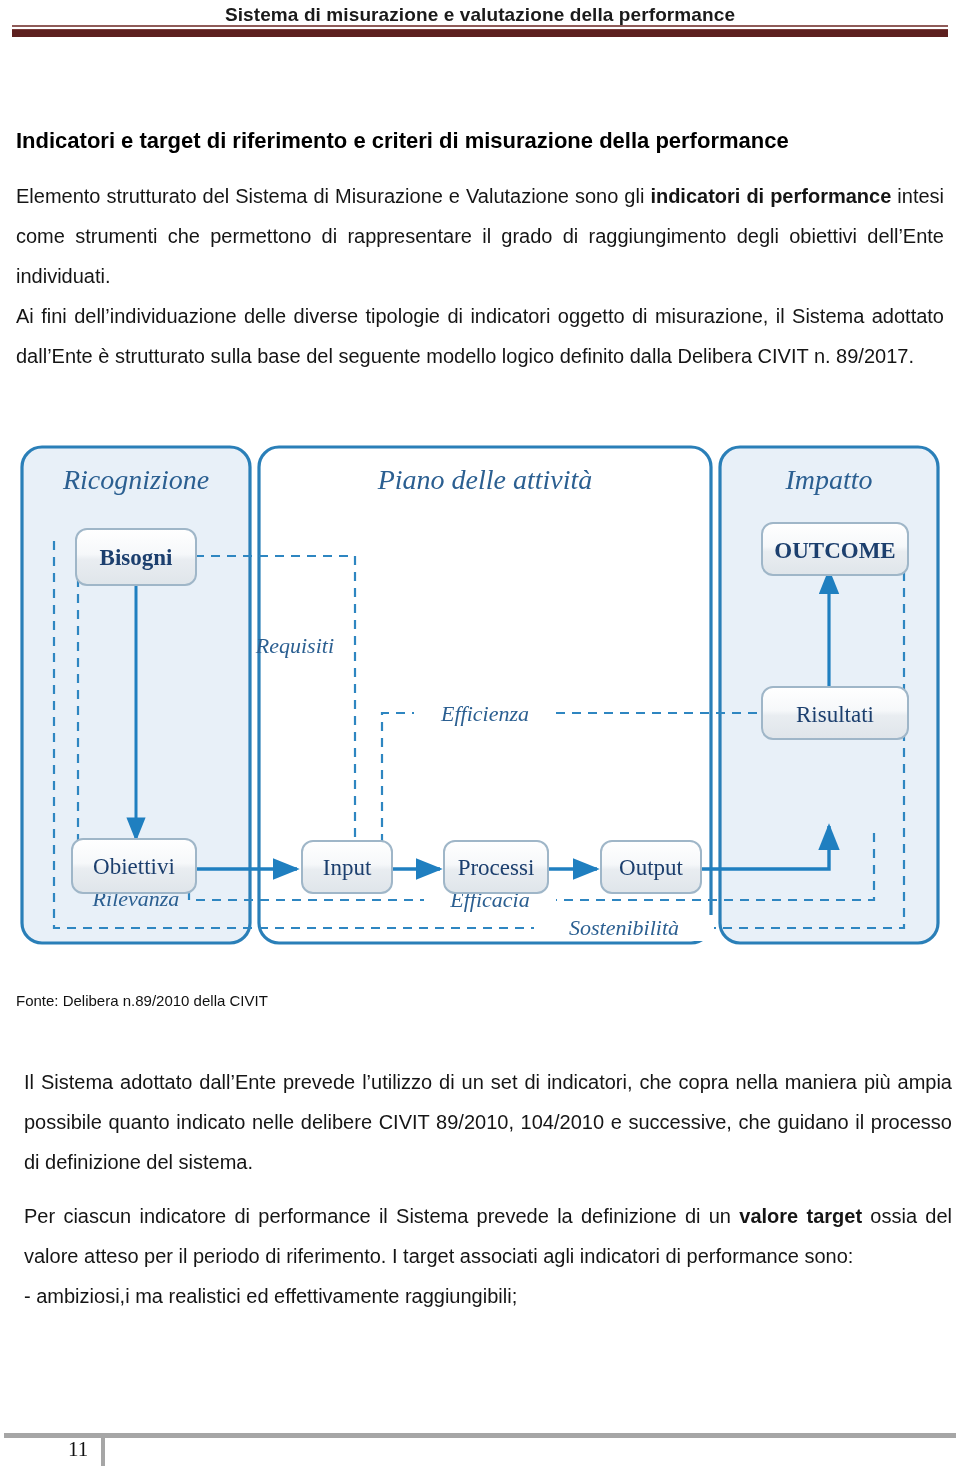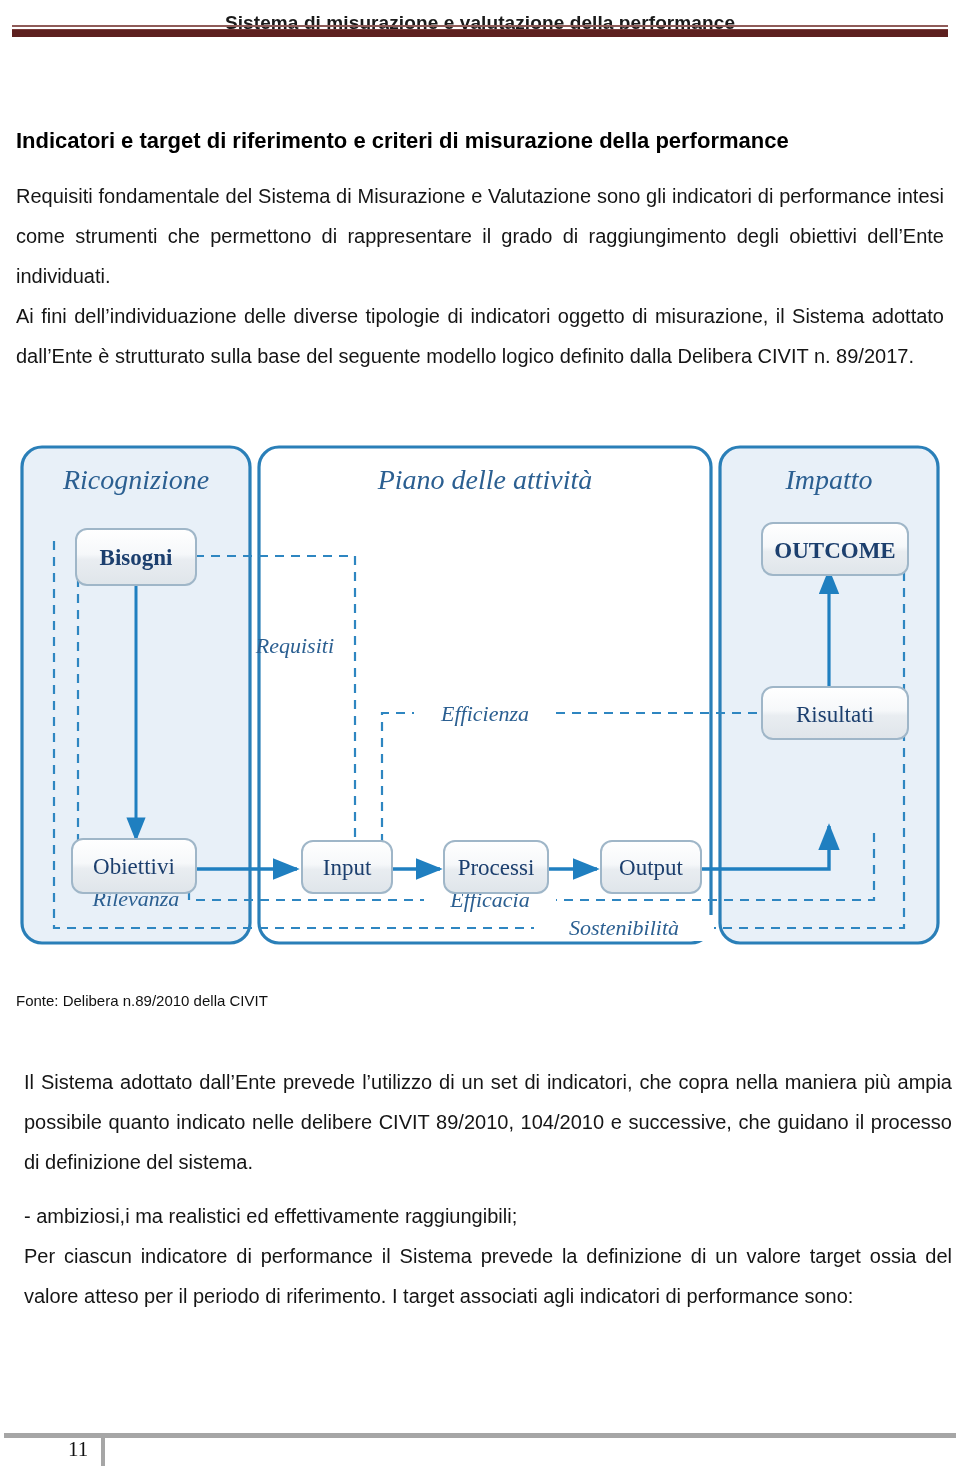--- a/index.html
+++ b/index.html
@@ -20,21 +20,21 @@
   .page-header {
     position: absolute;
     left: 0; top: 0; width: 960px;
   }
   .page-header .hdr-text {
     text-align: center;
     font-family: "Liberation Sans", sans-serif;
     font-size: 19px;
     font-weight: 700;
     color: #1a1a1a;
-    padding-top: 12px;
+    padding-top: 4px;
     letter-spacing: .1px;
   }
   .hdr-rule-thin {
     position: absolute;
     left: 12px; top: 25px;
     width: 936px; height: 2px;
     background: #8f5b58;
   }
   .hdr-rule-thick {
     position: absolute;
@@ -57,21 +57,21 @@
     line-height: 1.2;
     color: #000;
   }
   p.para {
     font-size: 20px;
     line-height: 40px;
     margin: 0 0 0 0;
     text-align: justify;
     color: #151515;
   }
-  p.para b { font-weight: 400; margin-top: 45px; }
+  p.para b { font-weight: 700; margin-top: 45px; }
   .gap-1 { height: 14px; }
 
   
   .figure {
     position: absolute;
     left: 14px; top: 441px;
     width: 932px; height: 508px;
   }
   .figure svg { display: block; }
 
@@ -115,21 +115,21 @@
 
 <div class="page-header">
   <div class="hdr-text">Sistema di misurazione e valutazione della performance</div>
   <div class="hdr-rule-thin"></div>
   <div class="hdr-rule-thick"></div>
 </div>
 
 <div class="content">
   <h1 class="doc-title">Indicatori e target di riferimento e criteri di misurazione della performance</h1>
 
-  <p class="para"><span>Requisiti fondamentale del Sistema di Misurazione e Valutazione sono gli </span><b>indicatori di performance</b><span> intesi come strumenti che permettono di rappresentare il grado di raggiungimento degli obiettivi dell’Ente individuati.</span></p>
+  <p class="para"><span>Elemento strutturato del Sistema di Misurazione e Valutazione sono gli </span><b>indicatori di performance</b><span> intesi come strumenti che permettono di rappresentare il grado di raggiungimento degli obiettivi dell’Ente individuati.</span></p>
 
   <p class="para">Ai fini dell’individuazione delle diverse tipologie di indicatori oggetto di misurazione, il Sistema adottato dall’Ente è strutturato sulla base del seguente modello logico definito dalla Delibera CIVIT n. 89/2017.</p>
 </div>
 
 <div class="figure">
 <svg width="932" height="508" viewBox="0 0 932 508" xmlns="http://www.w3.org/2000/svg">
   <defs>
     <linearGradient id="nodeGrad" x1="0" y1="0" x2="0" y2="1">
       <stop offset="0%" stop-color="#ffffff"></stop>
       <stop offset="45%" stop-color="#f6f8fa"></stop>
@@ -227,19 +227,19 @@
     <text x="821" y="281" text-anchor="middle" font-family="'Liberation Serif', serif" font-size="23" fill="#1c3f6e">Risultati</text>
   </g>
 </svg>
 </div>
 
 <div class="fonte">Fonte: Delibera n.89/2010 della CIVIT</div>
 
 <div class="content2">
   <p class="para">Il Sistema adottato dall’Ente prevede l’utilizzo di un set di indicatori, che copra nella maniera più ampia possibile quanto indicato nelle delibere CIVIT 89/2010, 104/2010 e successive, che guidano il processo di definizione del sistema.</p>
   <div class="gap-1"></div>
+  <p class="para"><span>Per ciascun indicatore di performance il Sistema prevede la definizione di un </span><b>valore target</b><span> ossia del valore atteso per il periodo di riferimento. I target associati agli indicatori di performance sono:</span></p>
   <p class="para">- ambiziosi,i ma realistici ed effettivamente raggiungibili;</p>
-  <p class="para"><span>Per ciascun indicatore di performance il Sistema prevede la definizione di un </span><b>valore target</b><span> ossia del valore atteso per il periodo di riferimento. I target associati agli indicatori di performance sono:</span></p>
 </div>
 
 <div class="footer-rule"></div>
 <div class="footer-vrule"></div>
 <div class="footer-num">11</div>
 
 </body></html>

